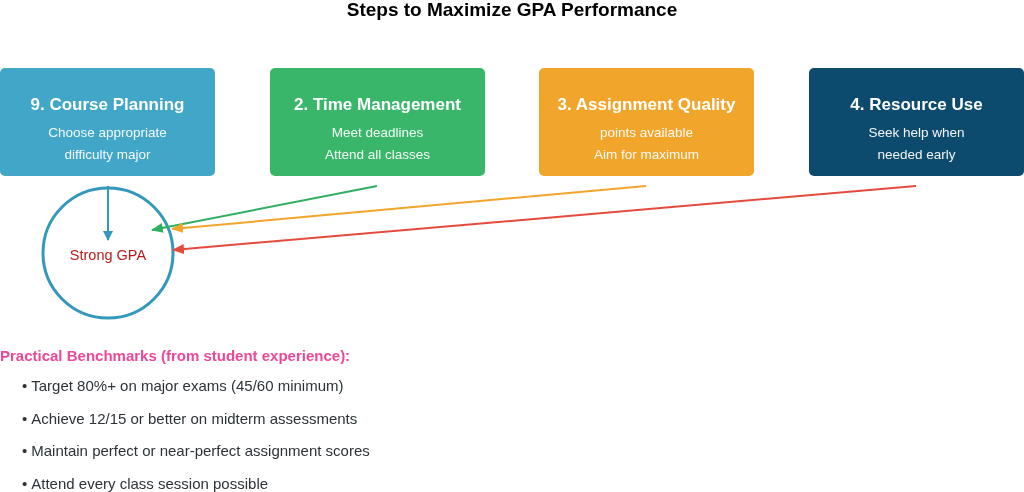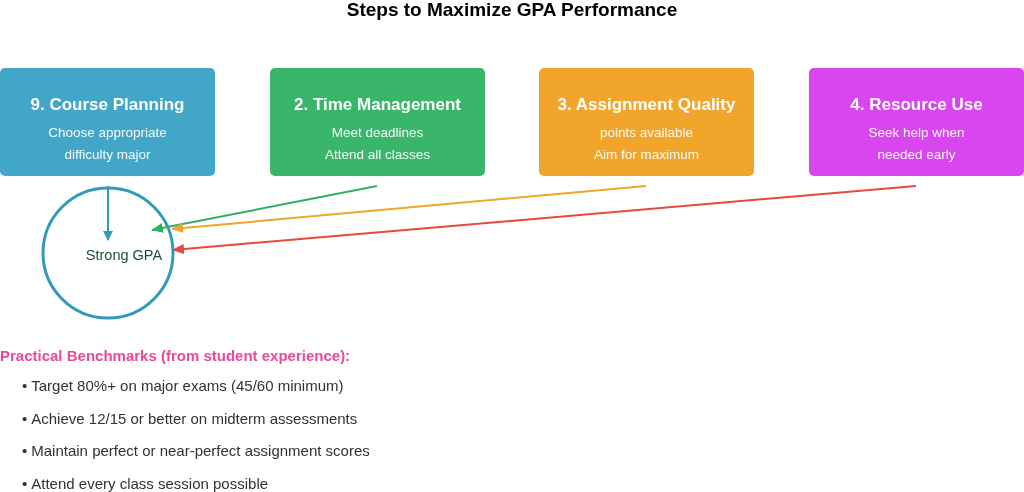--- a/index.html
+++ b/index.html
@@ -2,21 +2,21 @@
 <html><head>
   <meta charset="utf-8">
   <style>
     html, body { margin: 0; padding: 0; background: #ffffff; }
     body { width: 1024px; height: 492px; position: relative; overflow: hidden; font-family: "Liberation Sans", sans-serif; color: #2c3338; }
     .title { position: absolute; left: 0; top: 0; width: 1078px; text-align: center; font-size: 19px; font-weight: bold; line-height: 20px; color: #000000; }
     .step-box { position: absolute; top: 68px; width: 215px; height: 108px; border-radius: 5px; color: #ffffff; text-align: center; box-sizing: border-box; padding-top: 27px; }
     .step-title { font-size: 17px; font-weight: bold; line-height: 20px; margin-bottom: 7px; }
     .step-line { font-size: 13.5px; line-height: 22px; opacity: 0.95; }
     svg.connectors { position: absolute; left: 0; top: 0; }
-    .goal-label { position: absolute; left: 43px; top: 247px; width: 130px; text-align: center; font-size: 14.5px; color: #14532d; padding-left: 16px; }
+    .goal-label { position: absolute; left: 43px; top: 247px; width: 130px; text-align: center; font-size: 14.5px; color: #b91c1c; }
     .bench-heading { position: absolute; left: 0; top: 347px; font-size: 15px; font-weight: bold; color: #ec4899; }
     .bench-list { position: absolute; left: 22px; top: 376px; margin: 0; padding: 0; list-style: none; }
     .bench-item { font-size: 15px; height: 32.5px; line-height: 20px; color: #2c3338; }
     .bench-item::before { content: "\2022"; margin-right: 4px; }
   </style>
 </head>
 <body>
 
 <div class="title" style="width:1024px;">Steps to Maximize GPA Performance</div>
 
@@ -31,21 +31,21 @@
   <div class="step-line">Meet deadlines</div>
   <div class="step-line">Attend all classes</div>
 </div>
 
 <div class="step-box" style="left:539px;background:#f2a52b;">
   <div class="step-title">3. Assignment Quality</div>
   <div class="step-line">points available</div>
   <div class="step-line">Aim for maximum</div>
 </div>
 
-<div class="step-box" style="left:809px;background:#d946ef;">
+<div class="step-box" style="left:809px;background:#0c4a6e;">
   <div class="step-title">4. Resource Use</div>
   <div class="step-line">Seek help when</div>
   <div class="step-line">needed early</div>
 </div>
 
 <svg class="connectors" width="1024" height="492">
   <defs>
     <marker id="ah-blue" markerWidth="10" markerHeight="10" refX="9" refY="5" orient="auto" markerUnits="userSpaceOnUse">
         <path d="M0,0 L10,5 L0,10 z" fill="#3399bb"></path>
       </marker>

